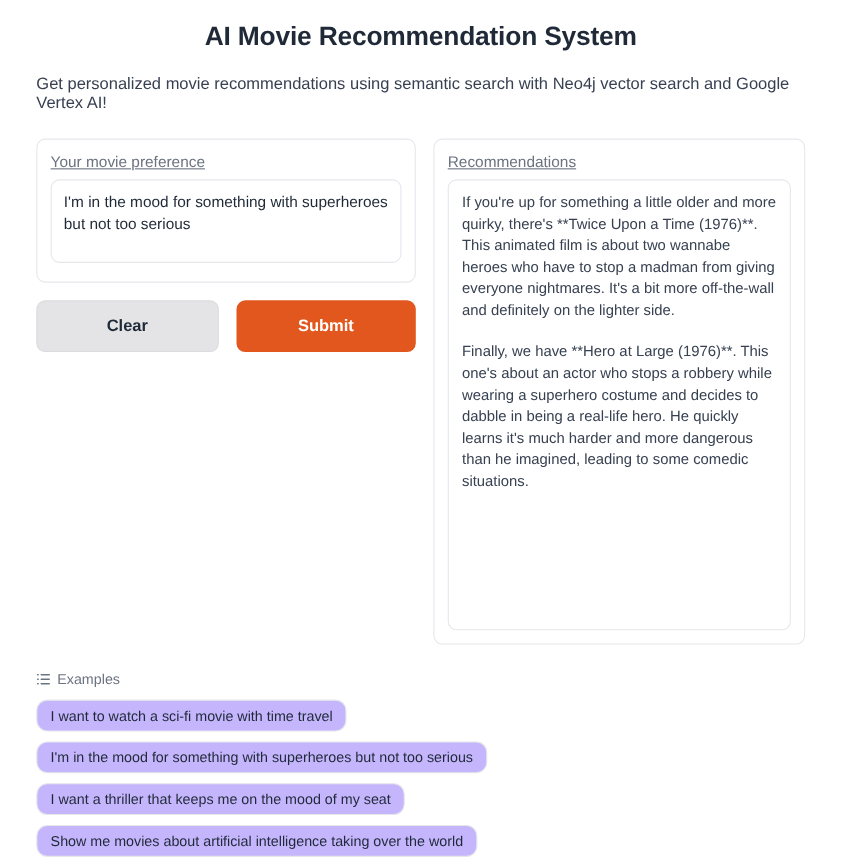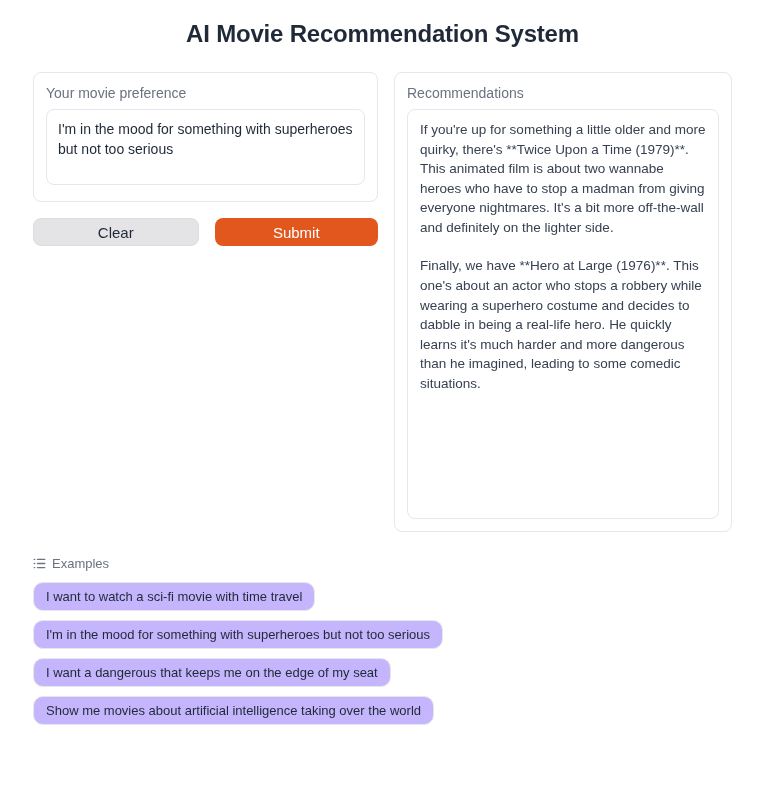--- a/index.html
+++ b/index.html
@@ -34,45 +34,46 @@
     border: 1px solid var(--border, #e5e7eb);
     border-radius: 8px;
     padding: 12px;
     background: #fff;
   }
   .panel-label {
     display: block;
     font-size: 14px;
     color: var(--label-text, #6b7280);
     margin-bottom: 8px;
+    text-decoration: underline;
   }
   .pref-textarea {
     width: 100%;
     height: 76px;
     border: 1px solid var(--border, #e5e7eb);
     border-radius: 8px;
     padding: 9px 11px;
     font-family: "Liberation Sans", sans-serif;
     font-size: 14px;
     line-height: 1.45;
     color: var(--input-text, #1f2937);
     resize: none;
     outline: none;
     background: #fff;
   }
 
   .btn-row { display: flex; gap: 16px; margin-top: 16px; }
   .btn {
     flex: 1;
-    height: 28px;
+    height: 47px;
     border: none;
     border-radius: 8px;
     font-family: "Liberation Sans", sans-serif;
     font-size: 15px;
-    font-weight: 400;
+    font-weight: 700;
     cursor: pointer;
   }
   .btn-secondary {
     background: var(--secondary-btn-bg, #e4e4e7);
     color: var(--title-text, #1f2937);
     border: 1px solid #dcdce0;
   }
   .btn-primary {
     background: var(--primary, #e2571e);
     color: #ffffff;
@@ -115,39 +116,40 @@
     cursor: pointer;
   }
 </style>
 </head>
 <body>
 
 <div class="app">
 
   <h1 class="page-title">AI Movie Recommendation System</h1>
 
+  <p class="page-subtitle">Get personalized movie recommendations using semantic search with Neo4j vector search and Google Vertex AI!</p>
 
   <div class="main-row">
 
     <div class="col-left">
       <div class="panel">
         <label class="panel-label">Your movie preference</label>
         <textarea class="pref-textarea" spellcheck="false" style="">I'm in the mood for something with superheroes but not too serious</textarea>
       </div>
       <div class="btn-row">
         <button class="btn btn-secondary">Clear</button>
         <button class="btn btn-primary">Submit</button>
       </div>
     </div>
 
     <div class="col-right">
       <div class="panel">
         <label class="panel-label">Recommendations</label>
         <div class="output-box">
-          <p>If you're up for something a little older and more quirky, there's **Twice Upon a Time (1979)**. This animated film is about two wannabe heroes who have to stop a madman from giving everyone nightmares. It's a bit more off-the-wall and definitely on the lighter side.</p>
+          <p>If you're up for something a little older and more quirky, there's **Twice Upon a Time (1976)**. This animated film is about two wannabe heroes who have to stop a madman from giving everyone nightmares. It's a bit more off-the-wall and definitely on the lighter side.</p>
           <p>Finally, we have **Hero at Large (1976)**. This one's about an actor who stops a robbery while wearing a superhero costume and decides to dabble in being a real-life hero. He quickly learns it's much harder and more dangerous than he imagined, leading to some comedic situations.</p>
         </div>
       </div>
     </div>
 
   </div>
 
   <div class="examples-section">
     <div class="examples-header">
       <span class="list-icon">
@@ -163,21 +165,21 @@
       <span>Examples</span>
     </div>
     <div class="chips">
       <div class="chip-row">
         <button class="chip">I want to watch a sci-fi movie with time travel</button>
       </div>
       <div class="chip-row">
         <button class="chip">I'm in the mood for something with superheroes but not too serious</button>
       </div>
       <div class="chip-row">
-        <button class="chip">I want a dangerous that keeps me on the edge of my seat</button>
+        <button class="chip">I want a thriller that keeps me on the mood of my seat</button>
       </div>
       <div class="chip-row">
         <button class="chip">Show me movies about artificial intelligence taking over the world</button>
       </div>
     </div>
   </div>
 
 </div>
 
 </body></html>

